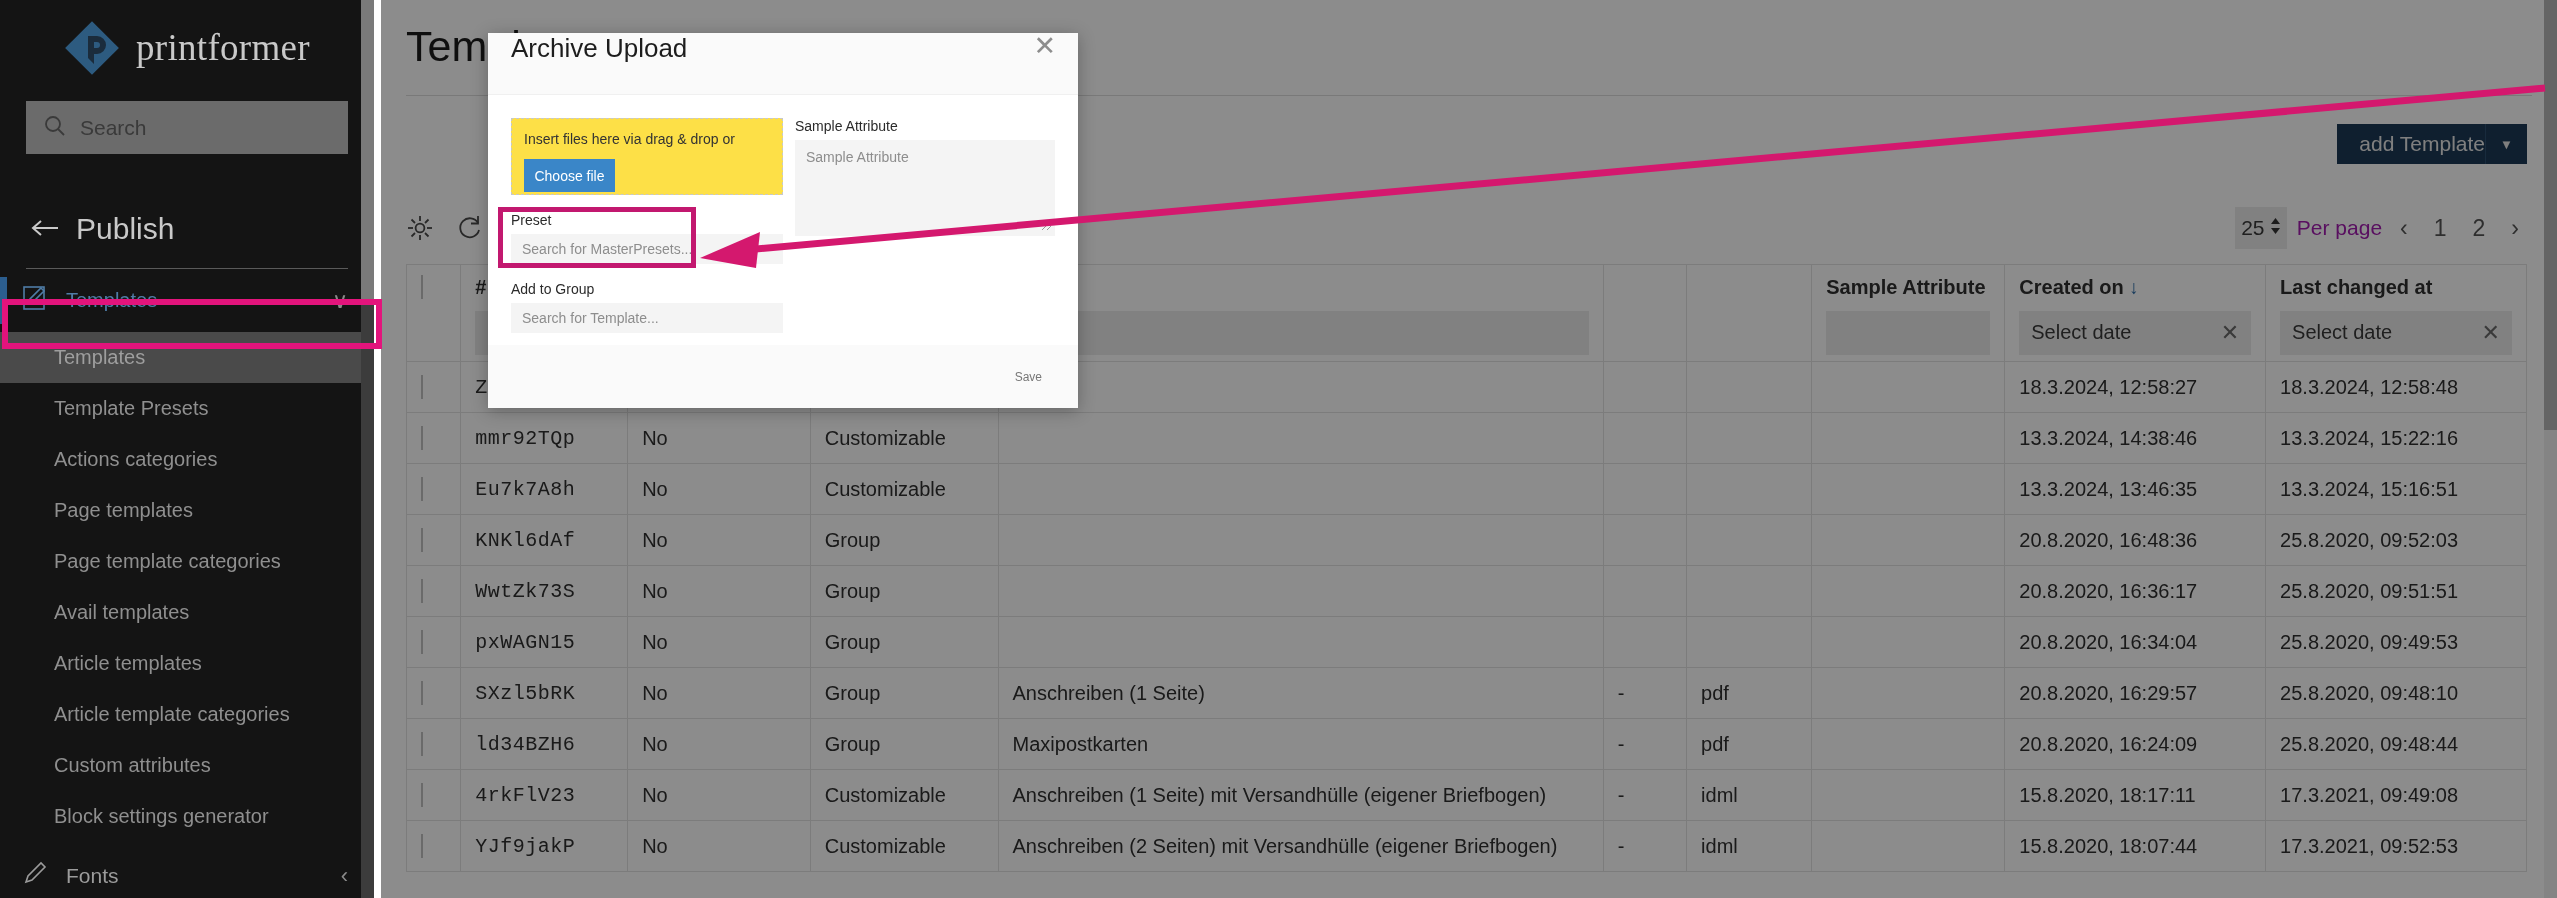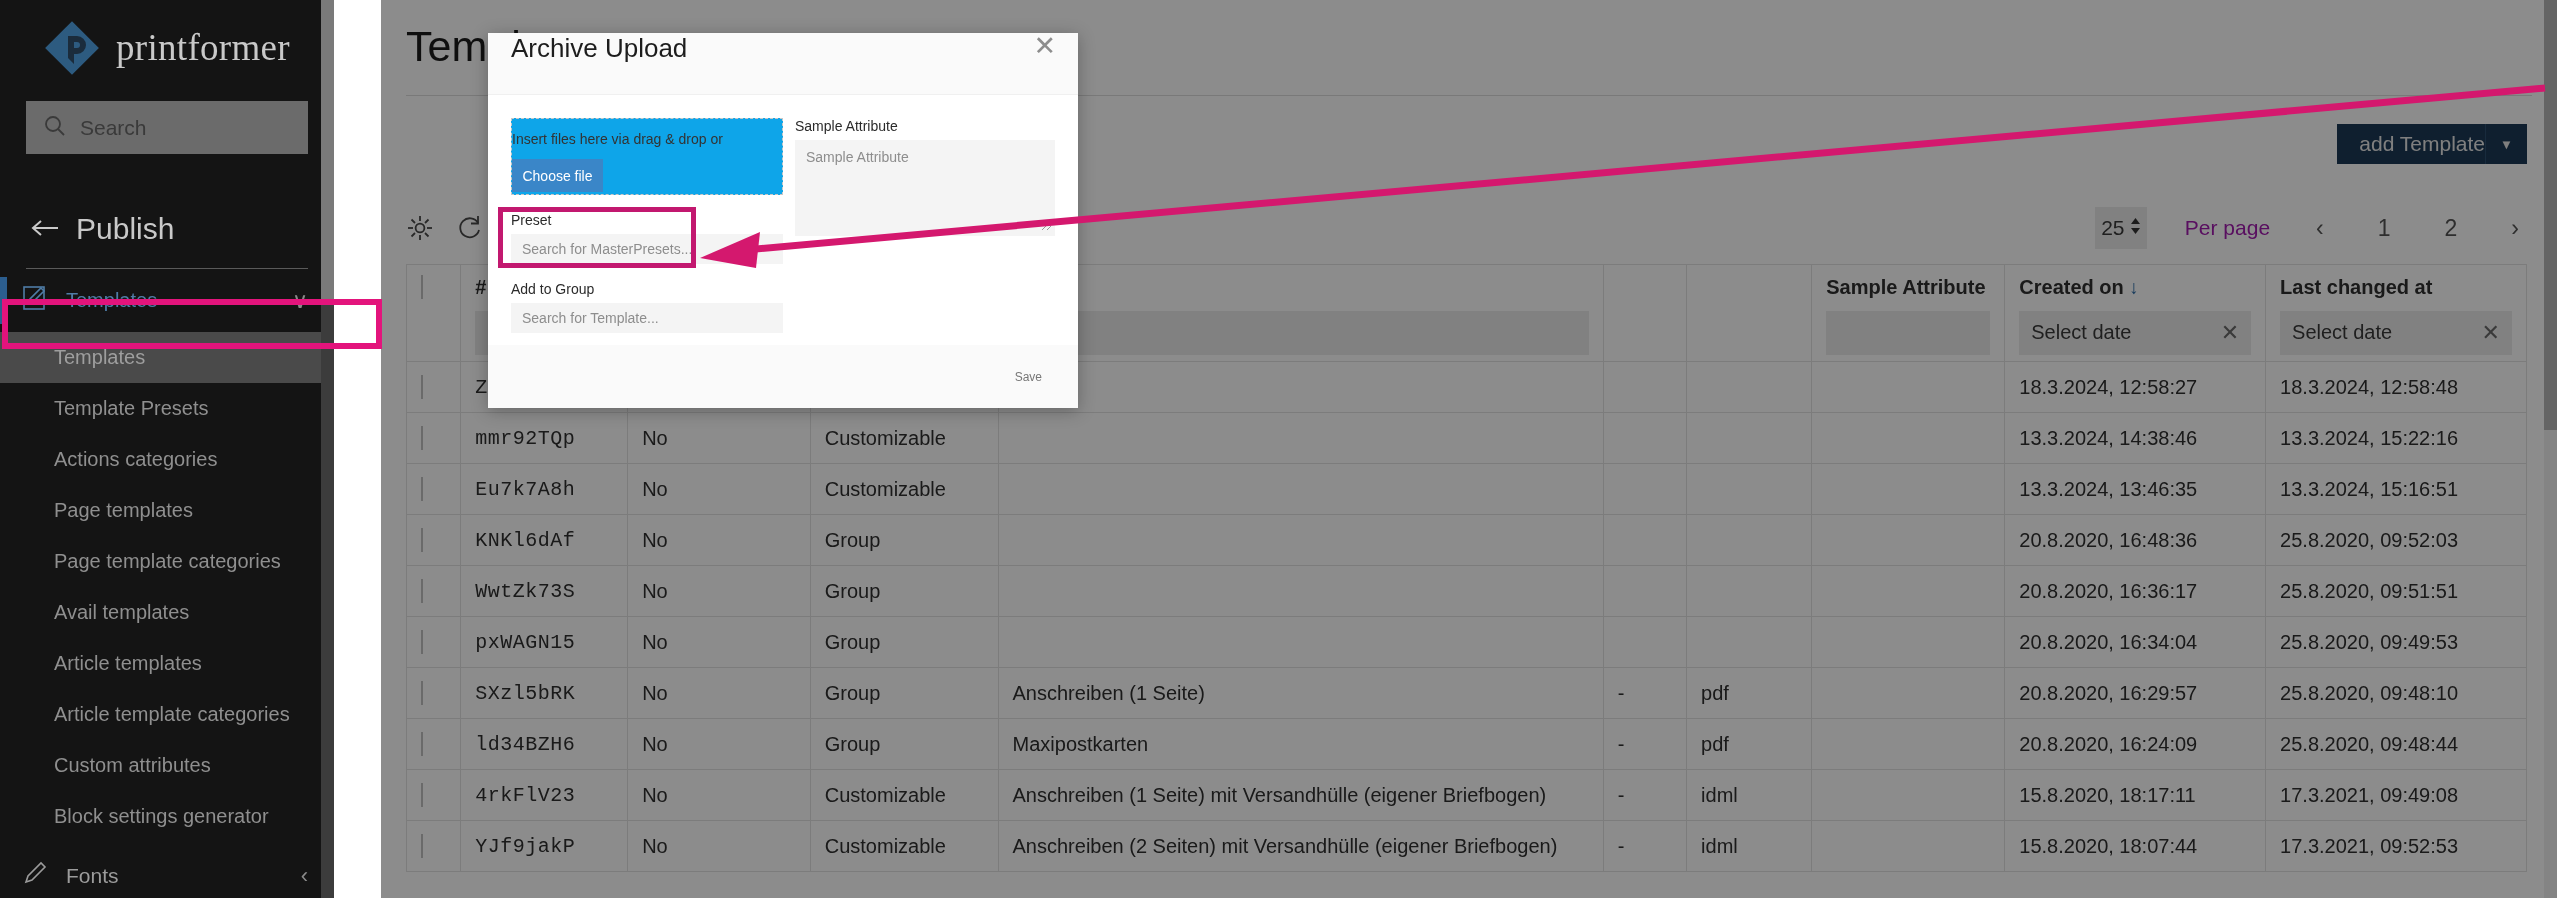--- a/index.html
+++ b/index.html
@@ -7,21 +7,21 @@
     width: 2557px; height: 898px;
     overflow: hidden;
     font-family: "Liberation Sans", sans-serif;
     background: #ffffff;
   }
   #root { position: relative; width: 2557px; height: 898px; }
 
   
   #sidebar {
     position: absolute; left: 0; top: 0;
-    width: 334px; height: 898px;
+    width: 374px; height: 898px;
     background: #141414;
     color: #9b9b9b;
     overflow: hidden;
   }
   .sb-logo-row {
     height: 95px; display: flex; align-items: center;
     justify-content: center; gap: 16px;
   }
   .sb-logo-mark { width: 56px; height: 56px; position: relative; }
   .sb-logo-text {
@@ -108,21 +108,21 @@
     padding: 0 30px 0 25px; height: 72px;
   }
   .icon-btn { color: #4a4a4a; display: flex; align-items: center; }
   .sel-actions {
     width: 186px; height: 40px; background: #ececec;
     display: flex; align-items: center; padding: 0 12px;
     font-size: 21px; color: #3a3a3a;
   }
   .sel-actions .cv { margin-left: auto; font-size: 12px; color: #444; }
   .records { font-size: 21px; color: #3a3a3a; }
-  .pager { margin-left: auto; display: flex; align-items: center; gap: 38px; }
+  .pager { margin-left: auto; display: flex; align-items: center; gap: 10px; }
   .pp-box {
     width: 52px; height: 42px; background: #ececec;
     display: flex; align-items: center; justify-content: center;
     gap: 5px; font-size: 21px; color: #3a3a3a;
   }
   .pp-lbl { font-size: 21px; color: #a21caf; }
   .pg-a { font-size: 23px; color: #555; padding: 0 8px; }
 
   table.grid { width: 100%; border-collapse: collapse; table-layout: fixed; }
   table.grid th, table.grid td {
@@ -151,22 +151,22 @@
     box-shadow: 0 3px 16px rgba(0,0,0,.28);
   }
   .m-head { height: 62px; background: #fafafa; display: flex; 
     padding: 0 22px 0 23px; border-bottom: 1px solid #f0f0f0; }
   .m-title { font-size: 26px; color: #1d1d1d; }
   .m-close { margin-left: auto; font-size: 27px; color: #8d8d8d; line-height: 1; }
   .m-body { padding: 23px 23px 0 23px; display: flex; gap: 12px; }
   .m-left { width: 272px; }
   .m-right { flex: 1; }
   .drop {
-    border: 1px dashed #c8c8c8; background: #0ea5e9; height: 77px;
-    padding: 12px 12px 0 0;
+    border: 1px dashed #c8c8c8; background: #fde047; height: 77px;
+    padding: 12px 12px 0 12px;
   }
   .drop-txt { font-size: 14px; color: #333; }
   .btn-choose {
     margin-top: 12px; background: #3a86c8; color: #fff; font-size: 14px;
     width: 91px; height: 33px; display: flex; align-items: center;
     justify-content: center;
   }
   .fld-lbl { font-size: 14px; color: #2b2b2b; margin: 17px 0 6px 0; }
   .fld-in {
     background: #f4f4f4; height: 30px; display: flex; align-items: center;

